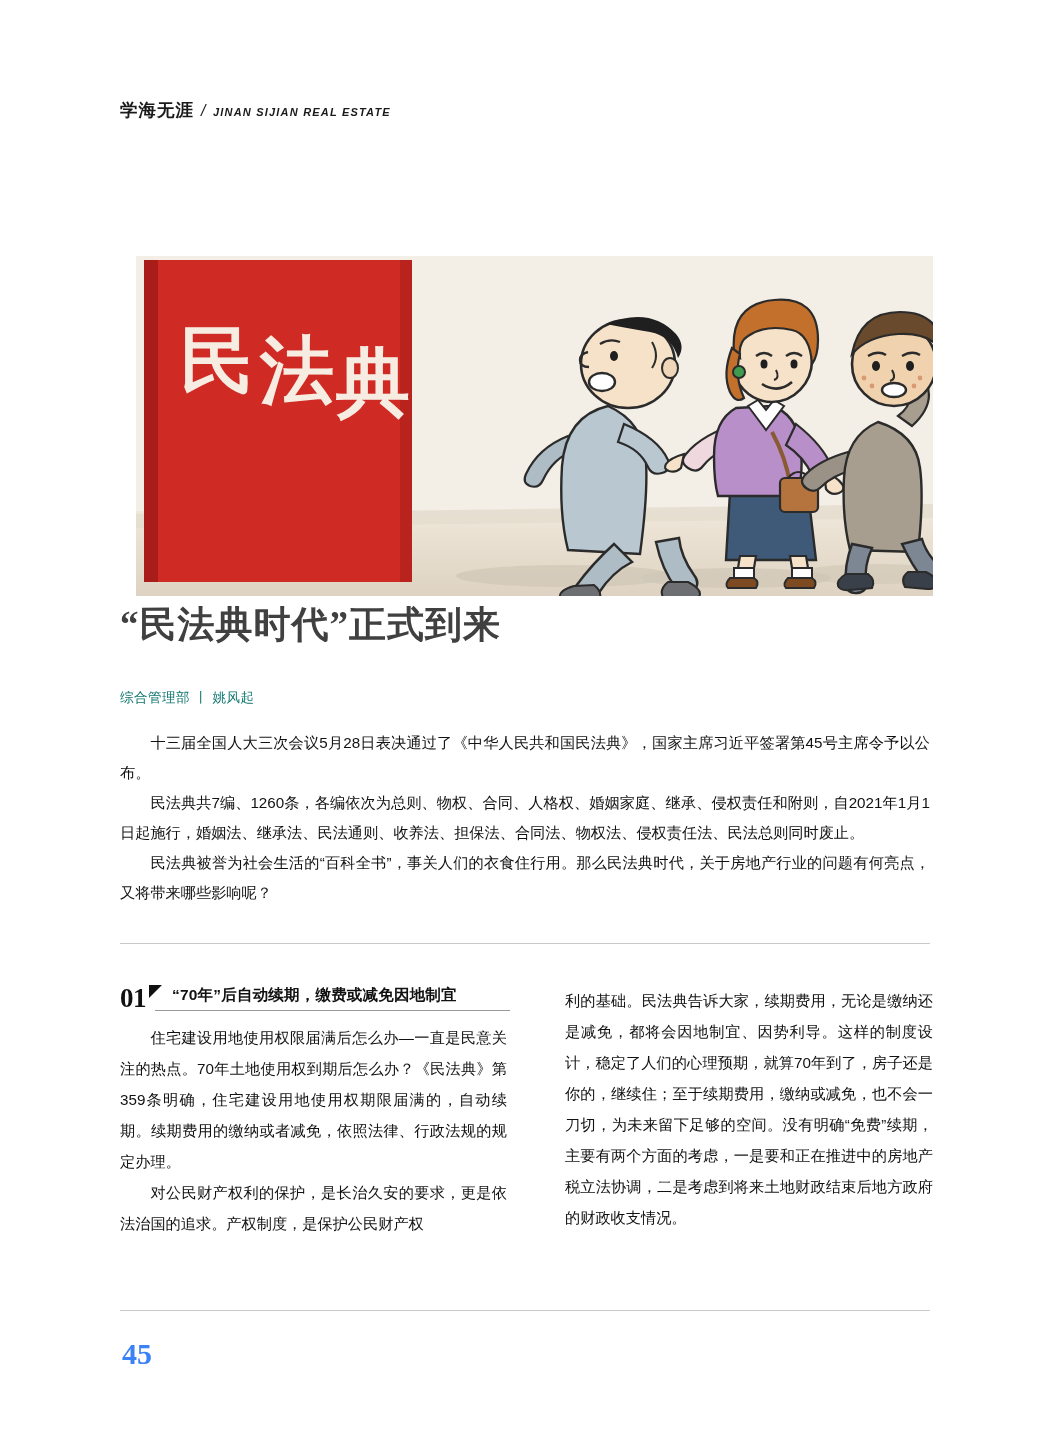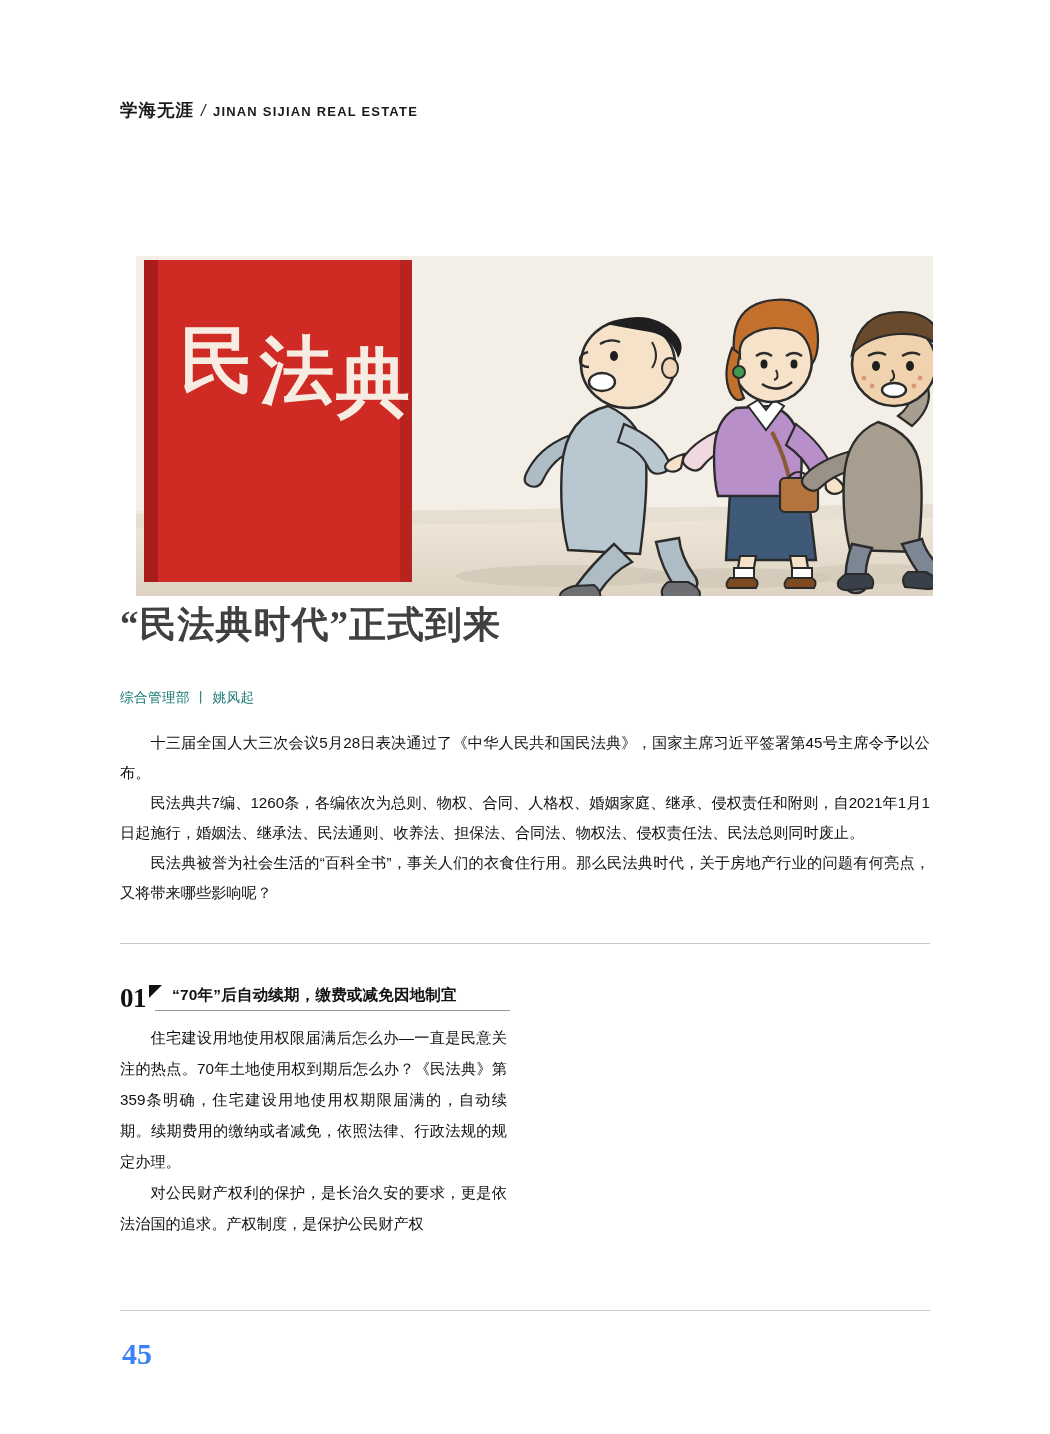--- a/index.html
+++ b/index.html
@@ -39,21 +39,22 @@
     letter-spacing: 1px;
   }
   .header .sep {
     margin: 0 7px;
     font-weight: normal;
     font-size: 16px;
     font-style: italic;
   }
   .header .en {
     font-weight: bold;
-    font-size: 13px;
+    font-style: italic;
+    font-size: 11px;
     letter-spacing: 1.2px;
   }
 
   
   .illus {
     position: absolute;
     left: 136px;
     top: 256px;
     width: 797px;
     height: 340px;
@@ -341,17 +342,20 @@
     <span class="sec-flag"></span>
     <span class="sec-title">“70年”后自动续期，缴费或减免因地制宜</span>
   </div>
   <div class="sec-rule"></div>
 
   <div class="col col-left">
     <p>住宅建设用地使用权限届满后怎么办—一直是民意关注的热点。70年土地使用权到期后怎么办？《民法典》第359条明确，住宅建设用地使用权期限届满的，自动续期。续期费用的缴纳或者减免，依照法律、行政法规的规定办理。</p>
     <p>对公民财产权利的保护，是长治久安的要求，更是依法治国的追求。产权制度，是保护公民财产权</p>
   </div>
 
+  <div class="col col-right">
+    <p style="text-indent:0">利的基础。民法典告诉大家，续期费用，无论是缴纳还是减免，都将会因地制宜、因势利导。这样的制度设计，稳定了人们的心理预期，就算70年到了，房子还是你的，继续住；至于续期费用，缴纳或减免，也不会一刀切，为未来留下足够的空间。没有明确“免费”续期，主要有两个方面的考虑，一是要和正在推进中的房地产税立法协调，二是考虑到将来土地财政结束后地方政府的财政收支情况。</p>
+  </div>
 
   <div class="divider bottom"></div>
 
   <div class="folio">45</div>
 </div>
 
 </body></html>

